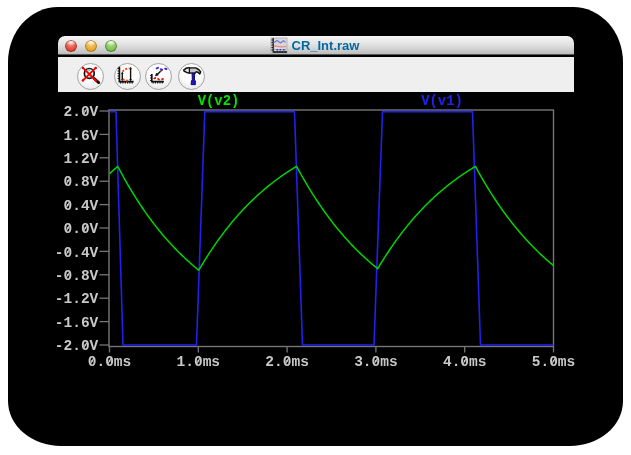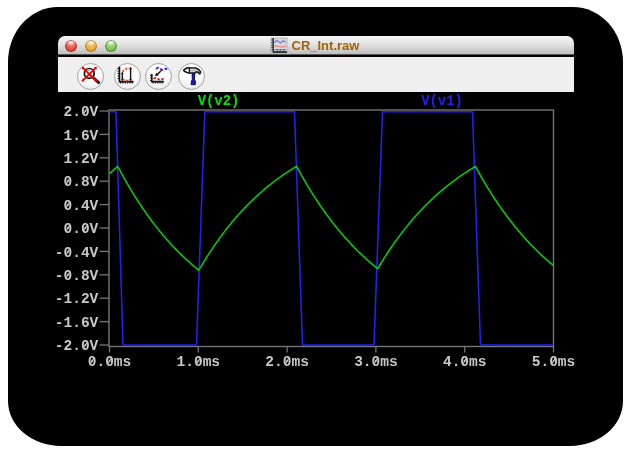--- a/index.html
+++ b/index.html
@@ -7,21 +7,21 @@
 #win{position:absolute;left:58px;top:35.7px;width:515.6px;height:382px;background:#000;
   border-radius:7px 7px 0 0}
 .tl{position:absolute;top:40.2px;width:12.2px;height:12.2px;border-radius:50%}
 #tlr{left:65.2px;background:radial-gradient(ellipse 62% 40% at 50% 18%,rgba(255,255,255,.9),rgba(255,255,255,0) 75%),radial-gradient(circle at 50% 30%,#f5998d 0,#e7594b 45%,#d84134 75%,#b33024 100%);
   box-shadow:inset 0 0 0 1px rgba(140,35,25,.75), inset 0 1.5px 1px rgba(255,255,255,.55)}
 #tly{left:84.9px;background:radial-gradient(ellipse 62% 40% at 50% 18%,rgba(255,255,255,.9),rgba(255,255,255,0) 75%),radial-gradient(circle at 50% 30%,#f6d289 0,#edb244 45%,#e0a028 75%,#bd8a1b 100%);
   box-shadow:inset 0 0 0 1px rgba(155,105,15,.75), inset 0 1.5px 1px rgba(255,255,255,.55)}
 #tlg{left:104.9px;background:radial-gradient(ellipse 62% 40% at 50% 18%,rgba(255,255,255,.9),rgba(255,255,255,0) 75%),radial-gradient(circle at 50% 30%,#b4e18c 0,#8cc95f 45%,#76b94a 75%,#5d9c39 100%);
   box-shadow:inset 0 0 0 1px rgba(60,115,30,.75), inset 0 1.5px 1px rgba(255,255,255,.55)}
 #title{position:absolute;left:291.5px;top:37.9px;
-  font-family:"Liberation Sans",sans-serif;font-size:13px;font-weight:bold;color:#a16207}
+  font-family:"Liberation Sans",sans-serif;font-size:13px;font-weight:bold;color:#0369a1}
 #toolbar{position:absolute;left:58px;top:56.5px;width:515.6px;height:35px;background:#efefef}
 .btn{position:absolute;top:62.5px;width:27px;height:27px;border-radius:50%;
   background:radial-gradient(circle at 50% 30%,#ffffff 0,#fcfcfc 48%,#ececec 78%,#d5d5d5 100%);
   border:1px solid #a3a3a3;box-shadow:inset 0 1px 0 rgba(255,255,255,.9)}
 </style></head>
 <body>
 <div id="shadow"></div>
 <div id="win"></div>
 <div id="titlebar-wrap" style="position:absolute;left:58px;top:35.7px;width:515.6px;height:20.8px;overflow:hidden">
   <div style="position:absolute;left:0;top:0;width:100%;height:19.8px;background:linear-gradient(#f6f6f6,#e2e2e2 48%,#c6c6c6 88%,#bdbdbd);border-radius:7px 7px 0 0;border-bottom:1px solid #585858"></div>

